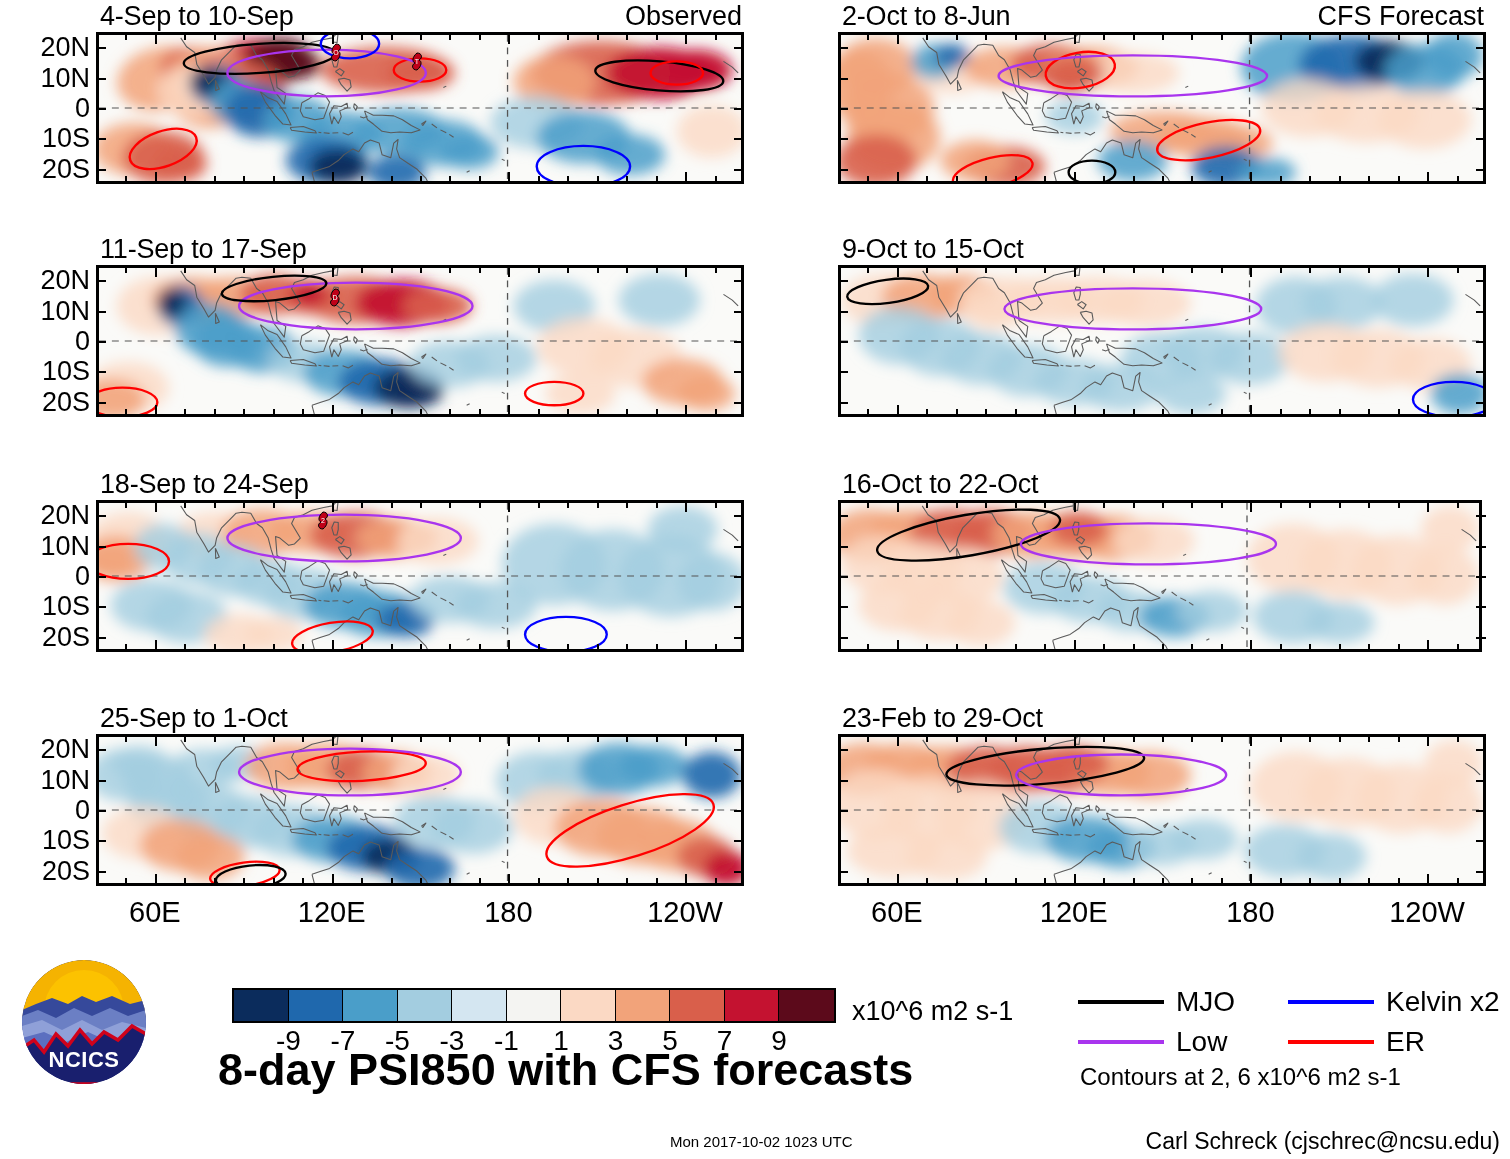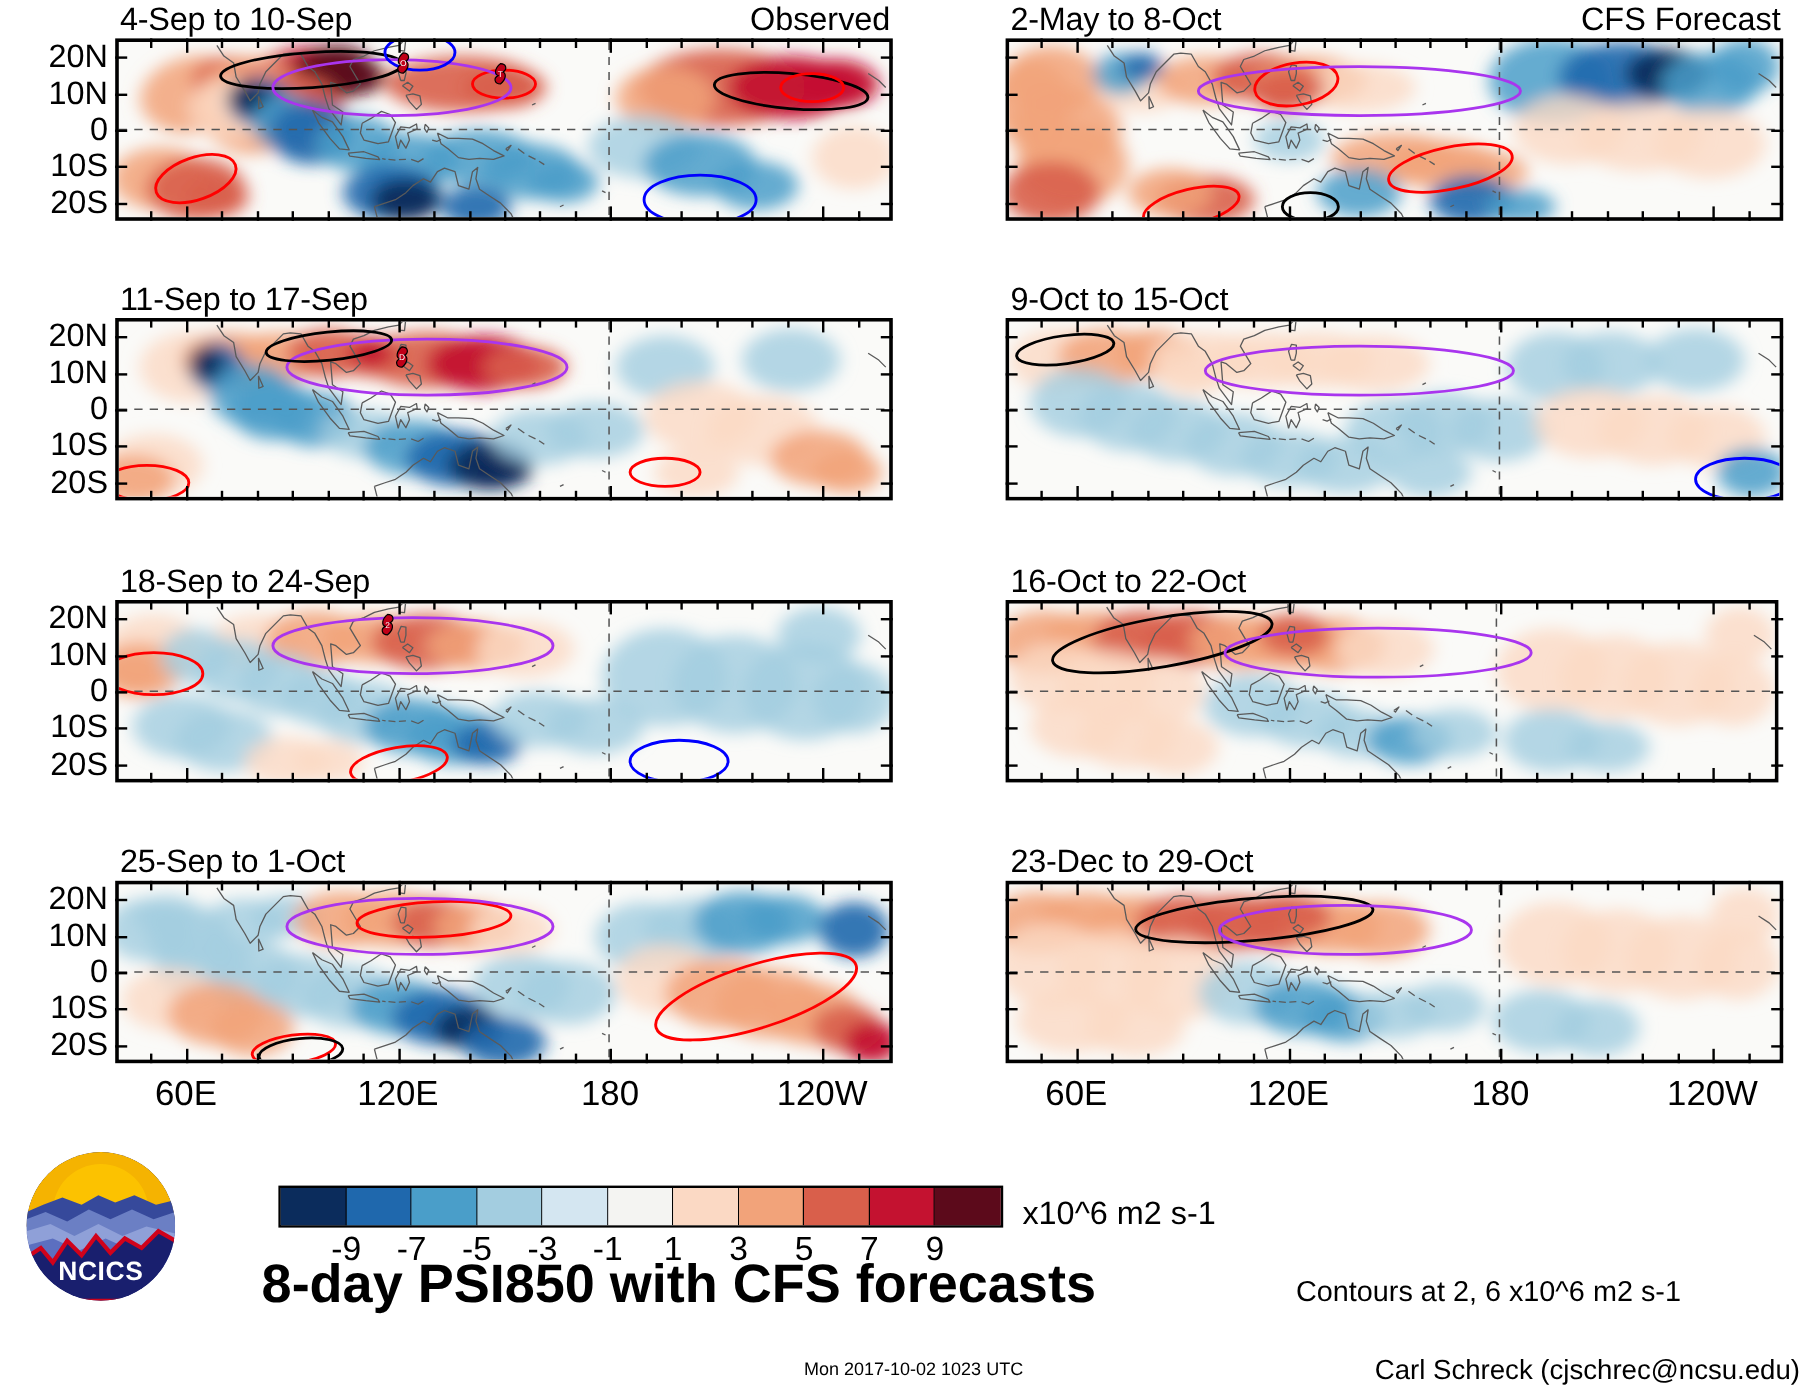--- a/index.html
+++ b/index.html
@@ -211,21 +211,21 @@
       <div class="tick" style="left: 0px; top: 106.4px; width: 10px; height: 2px;"></div>
       <div class="tick" style="left: 638px; top: 106.4px; width: 10px; height: 2px;"></div>
       <div class="tick" style="left: 0px; top: 76px; width: 10px; height: 2px;"></div>
       <div class="tick" style="left: 638px; top: 76px; width: 10px; height: 2px;"></div>
       <div class="tick" style="left: 0px; top: 45.6px; width: 10px; height: 2px;"></div>
       <div class="tick" style="left: 638px; top: 45.6px; width: 10px; height: 2px;"></div>
       <div class="tick" style="left: 0px; top: 15.2px; width: 10px; height: 2px;"></div>
       <div class="tick" style="left: 638px; top: 15.2px; width: 10px; height: 2px;"></div>
     </div>
     <div class="panel" style="left: 838px; top: 32px; width: 648px; height: 152px;">
-      <div class="panel-title">2-May to 8-Oct</div>
+      <div class="panel-title">2-Oct to 8-Jun</div>
       <div class="panel-corner">CFS Forecast</div>
       <div class="map-box">
         <svg class="map-svg" viewBox="0 0 648 152" preserveAspectRatio="none">
           <defs>
             <filter id="blur1" x="-30%" y="-60%" width="160%" height="220%">
               <feGaussianBlur stdDeviation="7"></feGaussianBlur>
             </filter>
           </defs>
           <rect width="648" height="152" fill="#fafaf8"></rect>
           <g filter="url(#blur1)">
@@ -1051,21 +1051,21 @@
       <div class="tick" style="left: 0px; top: 15.2px; width: 10px; height: 2px;"></div>
       <div class="tick" style="left: 638px; top: 15.2px; width: 10px; height: 2px;"></div>
       <div class="xlabels" style="left: 0px; top: 164px; width: 648px;">
         <span style="left: 58.9091px;">60E</span>
         <span style="left: 235.636px;">120E</span>
         <span style="left: 412.364px;">180</span>
         <span style="left: 589.091px;">120W</span>
       </div>
     </div>
     <div class="panel" style="left: 838px; top: 734px; width: 648px; height: 152px;">
-      <div class="panel-title">23-Dec to 29-Oct</div>
+      <div class="panel-title">23-Feb to 29-Oct</div>
       <div class="map-box">
         <svg class="map-svg" viewBox="0 0 648 152" preserveAspectRatio="none">
           <defs>
             <filter id="blur7" x="-30%" y="-60%" width="160%" height="220%">
               <feGaussianBlur stdDeviation="7"></feGaussianBlur>
             </filter>
           </defs>
           <rect width="648" height="152" fill="#fafaf8"></rect>
           <g filter="url(#blur7)">
             <ellipse cx="23.563636363636363" cy="33.44" rx="41.236363636363635" ry="27.36" fill="#f2a37a" opacity="0.85"></ellipse>
@@ -1234,17 +1234,39 @@
         <span style="left: 329px;">1</span>
         <span style="left: 383.5px;">3</span>
         <span style="left: 438px;">5</span>
         <span style="left: 492.5px;">7</span>
         <span style="left: 547px;">9</span>
       </div>
   </div>
   <div id="cbar-units">x10^6 m2 s-1</div>
   <div id="caption">8-day PSI850 with CFS forecasts</div>
 
+  <div id="legend">
+      <div class="lg-row">
+        <div class="lg-item">
+          <div class="lg-line" style="background: rgb(0, 0, 0);"></div>
+          <div class="lg-text">MJO</div>
+        </div>
+        <div class="lg-item">
+          <div class="lg-line" style="background: rgb(0, 0, 255);"></div>
+          <div class="lg-text">Kelvin x2</div>
+        </div>
+      </div>
+      <div class="lg-row">
+        <div class="lg-item">
+          <div class="lg-line" style="background: rgb(169, 53, 238);"></div>
+          <div class="lg-text">Low</div>
+        </div>
+        <div class="lg-item">
+          <div class="lg-line" style="background: rgb(255, 0, 0);"></div>
+          <div class="lg-text">ER</div>
+        </div>
+      </div>
+    </div>
   <div id="legend-note">Contours at 2, 6 x10^6 m2 s-1</div>
 </div>
 
 <div id="foot-time">Mon 2017-10-02 1023 UTC</div>
 <div id="foot-author">Carl Schreck (cjschrec@ncsu.edu)</div>
 
 </body></html>

